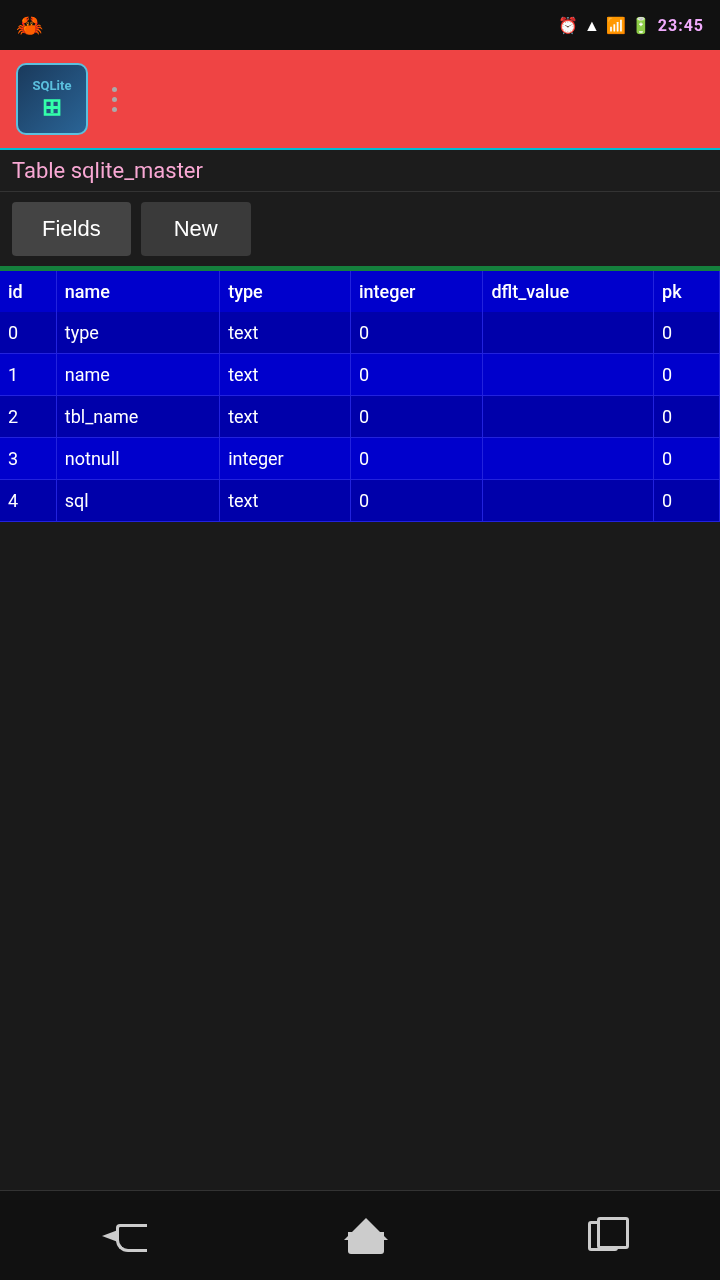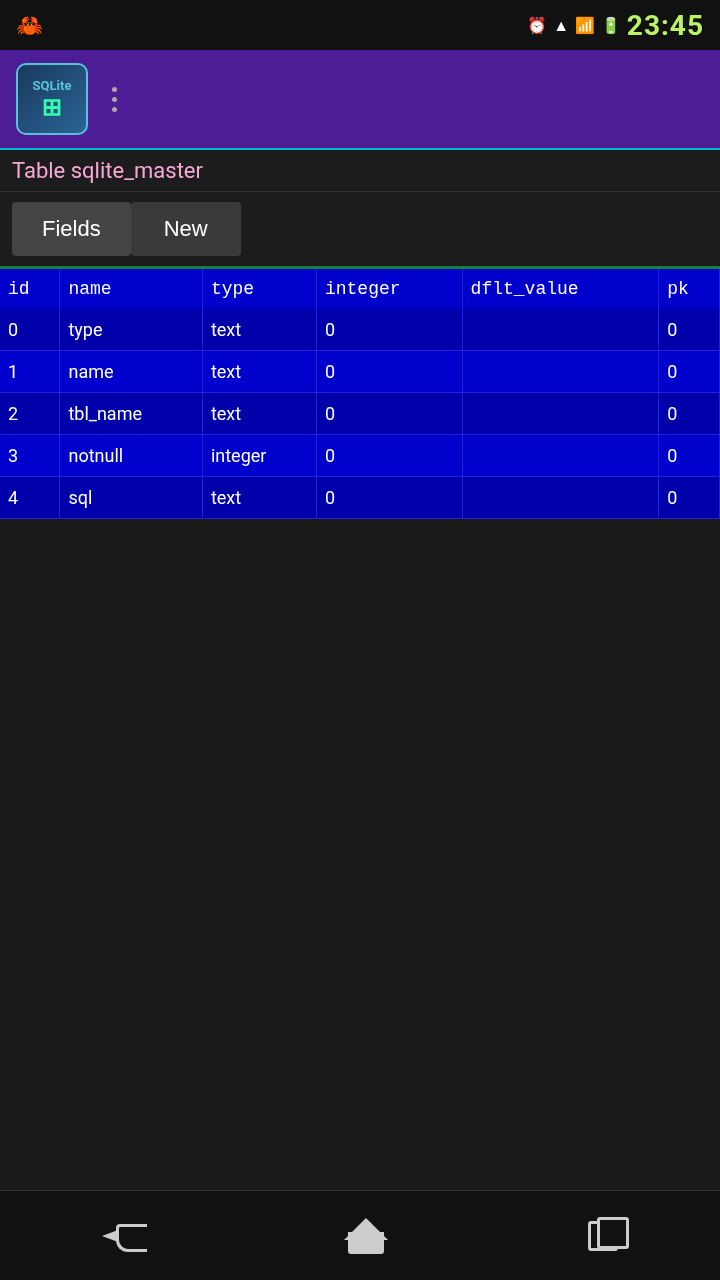--- a/index.html
+++ b/index.html
@@ -34,31 +34,31 @@
     .status-icons {
       display: flex;
       align-items: center;
       gap: 6px;
     }
     .status-icon {
       color: #fff;
       font-size: 16px;
     }
     .time-text {
-      color: #bef264;
-      font-size: 28px;
+      color: #f0abfc;
+      font-size: 16px;
       font-weight: bold;
       letter-spacing: 1px;
     }
 
     
     #app-bar {
       width: 100%;
       height: 100px;
-      background: #4c1d95;
+      background: #ef4444;
       border-bottom: 2px solid #00bcd4;
       display: flex;
       align-items: center;
       padding: 0 16px;
     }
     #app-icon {
       width: 72px;
       height: 72px;
       background: linear-gradient(135deg, #1a3a5c, #2a6496);
       border-radius: 10px;
@@ -106,21 +106,22 @@
       color: #f9a8d4;
       font-size: 22px;
       border-bottom: 1px solid #333;
     }
 
     
     #buttons-row {
       background: #1c1c1c;
       padding: 10px 12px;
       display: flex;
-      border-bottom: 3px solid #15803d;
+      gap: 10px;
+      border-bottom: 5px solid #15803d;
     }
     .tab-button {
       padding: 14px 30px;
       font-size: 22px;
       font-weight: 500;
       color: #fff;
       background: #3a3a3a;
       border: none;
       border-radius: 4px;
       cursor: pointer;
@@ -138,21 +139,20 @@
     #data-table thead tr {
       background: #0000cc;
     }
     #data-table thead th {
       color: #fff;
       font-size: 18px;
       font-weight: 500;
       padding: 10px 8px;
       text-align: left;
       border-right: 1px solid #2222dd;
-      font-family: Liberation Mono, monospace;
     }
     #data-table tbody tr:nth-child(odd) {
       background: #0000aa;
     }
     #data-table tbody tr:nth-child(even) {
       background: #0000cc;
     }
     #data-table tbody td {
       color: #fff;
       font-size: 18px;

